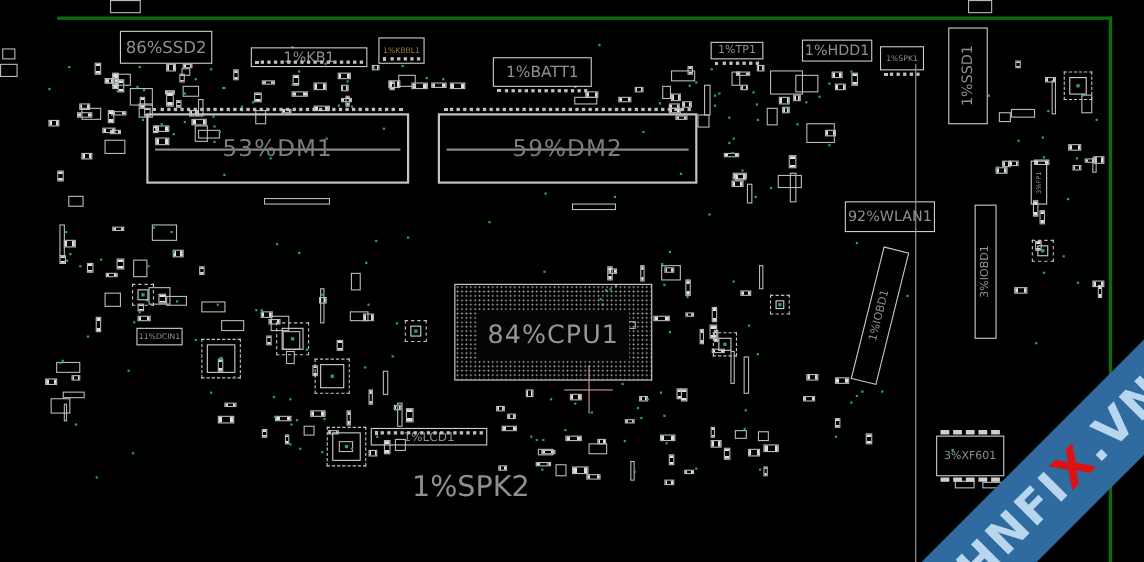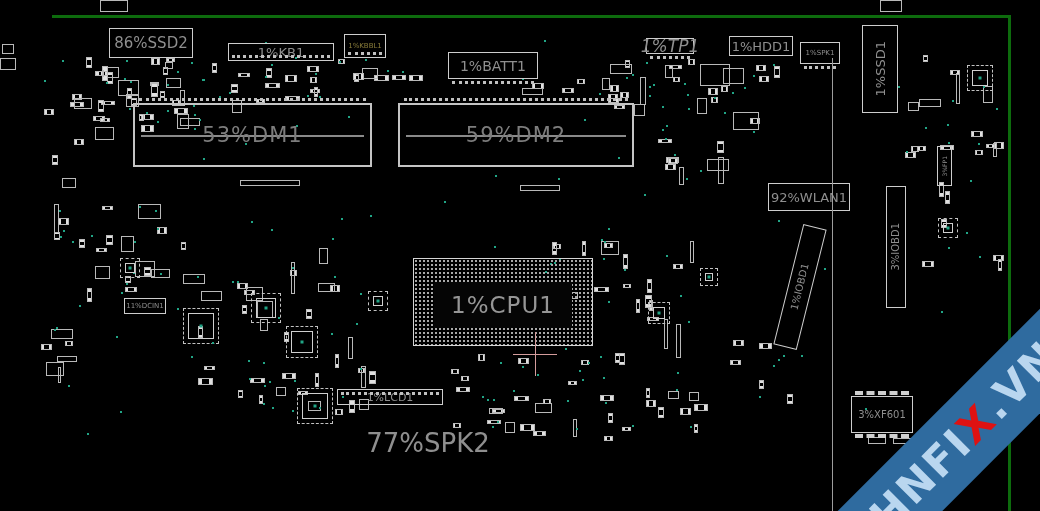--- a/index.html
+++ b/index.html
@@ -522,21 +522,21 @@
       </div>
       <div class="comp conn" style="left: 344px; top: 34px; width: 42px; height: 24px;">
         <span class="lbl" style="font-size: 7px; color: rgb(138, 125, 58);">1%KBBL1</span>
         <i class="pins bottom-in"></i>
       </div>
       <div class="comp conn" style="left: 448px; top: 52px; width: 90px; height: 27px;">
         <span class="lbl" style="font-size: 14px;">1%BATT1</span>
         <i class="pins bottom-out"></i>
       </div>
       <div class="comp conn" style="left: 646px; top: 38px; width: 48px; height: 16px;">
-        <span class="lbl" style="font-size: 17px; font-style: italic;">1%TP1</span>
+        <span class="lbl" style="font-size: 10px;">1%TP1</span>
         <i class="pins bottom-out"></i>
       </div>
       <div class="comp conn" style="left: 729px; top: 36px; width: 64px; height: 20px;">
         <span class="lbl" style="font-size: 13px;">1%HDD1</span>
       </div>
       <div class="comp conn" style="left: 800px; top: 42px; width: 40px; height: 22px;">
         <span class="lbl" style="font-size: 7px;">1%SPK1</span>
         <i class="pins bottom-out"></i>
       </div>
       <div class="comp vconn" style="left: 862px; top: 25px; width: 36px; height: 88px;">
@@ -556,32 +556,32 @@
         <span class="lbl" style="font-size: 13px;">92%WLAN1</span>
       </div>
       <div class="comp slant" style="left: 788px; top: 225px; width: 24px; height: 124px; transform: rotate(14deg);">
         <span class="lbl" style="font-size: 10px;">1%IOBD1</span>
       </div>
       <div class="comp vconn" style="left: 886px; top: 186px; width: 20px; height: 122px;">
         <span class="lbl" style="font-size: 10px;">3%IOBD1</span>
       </div>
       <div class="comp cpu" style="left: 413px; top: 258px; width: 180px; height: 88px;">
         <i class="cpucore">
-          <span class="lbl" style="font-size: 23px;">1%CPU1</span>
+          <span class="lbl" style="font-size: 23px;">84%CPU1</span>
         </i>
       </div>
       <div class="comp conn" style="left: 124px; top: 298px; width: 42px; height: 16px;">
         <span class="lbl" style="font-size: 7px;">11%DCIN1</span>
       </div>
       <div class="comp conn" style="left: 337px; top: 389px; width: 106px; height: 16px;">
         <span class="lbl" style="font-size: 11px;">1%LCD1</span>
         <i class="pins top-in"></i>
       </div>
       <div class="comp text" style="left: 378px; top: 428px; width: 100px; height: 30px;">
-        <span class="lbl" style="font-size: 26px;">77%SPK2</span>
+        <span class="lbl" style="font-size: 26px;">1%SPK2</span>
       </div>
       <div class="comp conn" style="left: 851px; top: 396px; width: 62px; height: 37px;">
         <span class="lbl" style="font-size: 10px;">3%XF601</span>
         <i class="ticks t"></i>
         <i class="ticks b"></i>
       </div>
       <div class="comp vconn" style="left: 937px; top: 146px; width: 15px; height: 40px;">
         <span class="lbl" style="font-size: 6px;">3%FP1</span>
       </div>
     </div>

